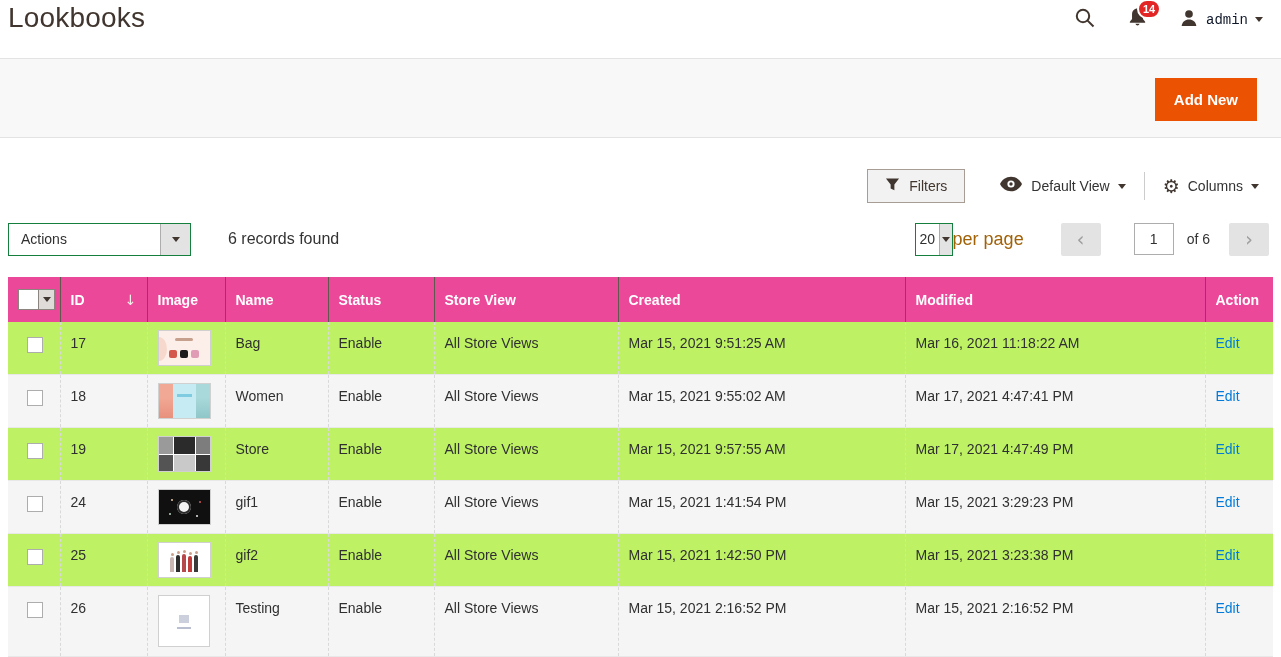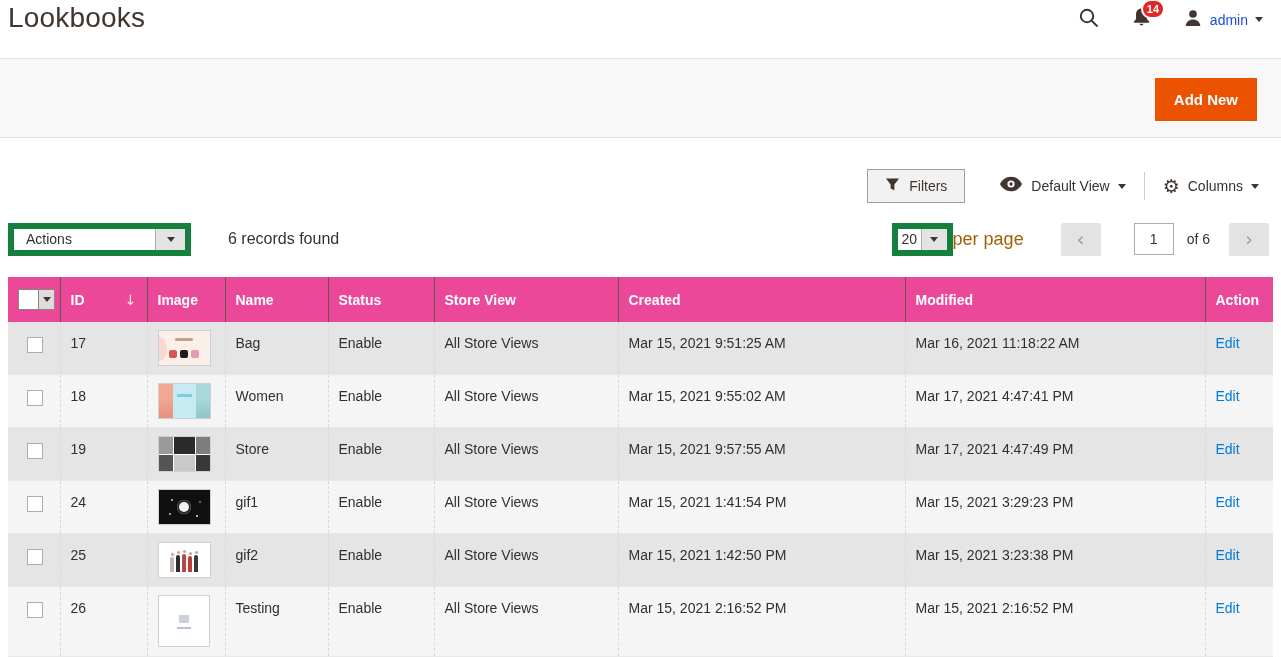--- a/index.html
+++ b/index.html
@@ -8,66 +8,66 @@
   
   .page-header { position:relative; height:58px; }
   .page-title { position:absolute; left:8px; top:2px; font-size:28px; font-weight:400; color:#41362f; letter-spacing:.2px; }
   .header-actions { position:absolute; right:18px; top:6px; display:flex; align-items:center; gap:30px; }
   .icon-btn { background:none; border:none; cursor:pointer; display:flex; align-items:center; }
   .bell-wrap { position:relative; }
   .badge { position:absolute; top:-7px; left:11px; min-width:22px; height:20px; padding:0 4px;
            background:#e22626; border:2px solid #fff; border-radius:11px; color:#fff;
            font-size:11px; font-weight:700; display:flex; align-items:center; justify-content:center; }
   .account { display:flex; align-items:center; gap:7px; cursor:pointer; }
-  .account-name { font-size:14px; color:#1d4ed8; }
+  .account-name { font-size:14px; color:#0f172a;font-family:Liberation Mono, monospace; }
   .caret { display:inline-block; width:0; height:0; border-left:4px solid transparent; border-right:4px solid transparent; border-top:5px solid #41362f; }
 
   
   .action-bar { position:relative; height:80px; background:#f8f8f8; border-top:1px solid #e3e3e3; border-bottom:1px solid #e3e3e3; }
   .add-new-btn { position:absolute; right:24px; top:19px; background:#eb5202; color:#fff; border:1px solid #eb5202;
                  font-size:15px; font-weight:700; padding:12px 18px; cursor:pointer; font-family:"Liberation Sans",sans-serif; }
 
   
   .grid-controls { margin-top:30px; height:36px; display:flex; justify-content:flex-end; align-items:center; padding-right:22px; }
   .filters-btn { display:flex; align-items:center; gap:9px; background:#f2f2f2; border:1px solid #a79d95;
                  padding:0 17px; height:34px; font-size:14px; color:#41362f; cursor:pointer; font-family:"Liberation Sans",sans-serif; }
   .view-control, .columns-control { display:flex; align-items:center; gap:8px; cursor:pointer; }
   .view-control { margin-left:34px; }
   .control-label { font-size:14px; color:#333; }
   .v-divider { width:1px; height:28px; background:#ccc; margin:0 18px; }
   .gear-glyph { font-family:"DejaVu Sans", sans-serif; font-size:19px; color:#41362f; line-height:1; }
 
   
   .listing-toolbar { margin-top:18px; height:34px; display:flex; align-items:center; padding:0 12px 0 8px; }
-  .fake-select { display:flex; align-items:stretch; height:33px; border:6px solid #15803d; background:#fff; cursor:pointer; }
+  .fake-select { display:flex; align-items:stretch; height:33px; border:1px solid #15803d; background:#fff; cursor:pointer; }
   .fake-select .sel-label { display:flex; align-items:center; padding:0 12px; font-size:14px; color:#303030; }
   .fake-select .sel-caret { width:30px; background:#e3e3e3; border-left:1px solid #adadad; display:flex; align-items:center; justify-content:center; }
   .actions-select { width:183px; }
   .actions-select .sel-label { flex:1; }
   .records-found { margin-left:37px; font-size:16px; color:#333; }
   .toolbar-spacer { flex:1; }
-  .pagesize-select { width:61px; }
+  .pagesize-select { width:38px; }
   .pagesize-select .sel-label { flex:1; justify-content:center; padding:0 4px; }
   .per-page { font-size:18px; color:#a16207; }
   .page-btn { margin-left:0; width:40px; height:33px; background:#e3e3e3; border:none; border-radius:2px; color:#9e9e9e;
               font-size:19px; display:flex; align-items:center; justify-content:center; cursor:default; font-family:"DejaVu Sans",sans-serif; }
   .prev-btn { margin-left:37px; }
   .next-btn { margin-left:19px; }
   .page-input { margin-left:33px; width:40px; height:32px; border:1px solid #adadad; text-align:center; font-size:14px; color:#303030; font-family:"Liberation Sans",sans-serif; }
   .of-pages { margin-left:13px; font-size:14px; color:#333; }
 
   
   table.grid { margin:21px 8px 0; width:1265px; border-collapse:collapse; table-layout:fixed; border-bottom:1px solid #9e9e9e; }
   .grid th { background:#ec4899; color:#fff; font-size:14px; font-weight:700; text-align:left; padding:12px 10px; }
   .grid th + th { border-left:1px solid #60574f; }
   .grid th.th-id .th-inner { display:flex; align-items:center; justify-content:space-between; }
   .sort-arrow { font-family:"DejaVu Sans",sans-serif; font-weight:400; font-size:14px; color:#f5f0ea; }
   .grid td { font-size:14px; color:#303030; padding:13px 10px 10px; vertical-align:top; border-bottom:1px solid #e8e8e8; }
   .grid td + td { border-left:1px dashed #d9d9d9; }
-  .grid tr.row { height:52px; background:#e5e5e5; }
+  .grid tr.row { height:52px; background:#bef264; }
   .grid tr.row.alt { background:#f5f5f5; }
   .grid tr.row-last { height:70px; }
   .grid td.cell-image { padding:8px 10px; }
   .grid td.cell-select { padding-top:15px; }
   .row-checkbox { width:16px; height:16px; margin-left:9px; accent-color:#fff; appearance:none; background:#fff; border:1px solid #adadad; cursor:pointer; }
   .edit-link { color:#007bdb; text-decoration:none; cursor:pointer; }
 
   
   .select-all { display:flex; width:37px; height:21px; border:1px solid #8c857f; cursor:pointer; }
   .sa-box { width:20px; background:#fff; border-right:1px solid #8c857f; }

